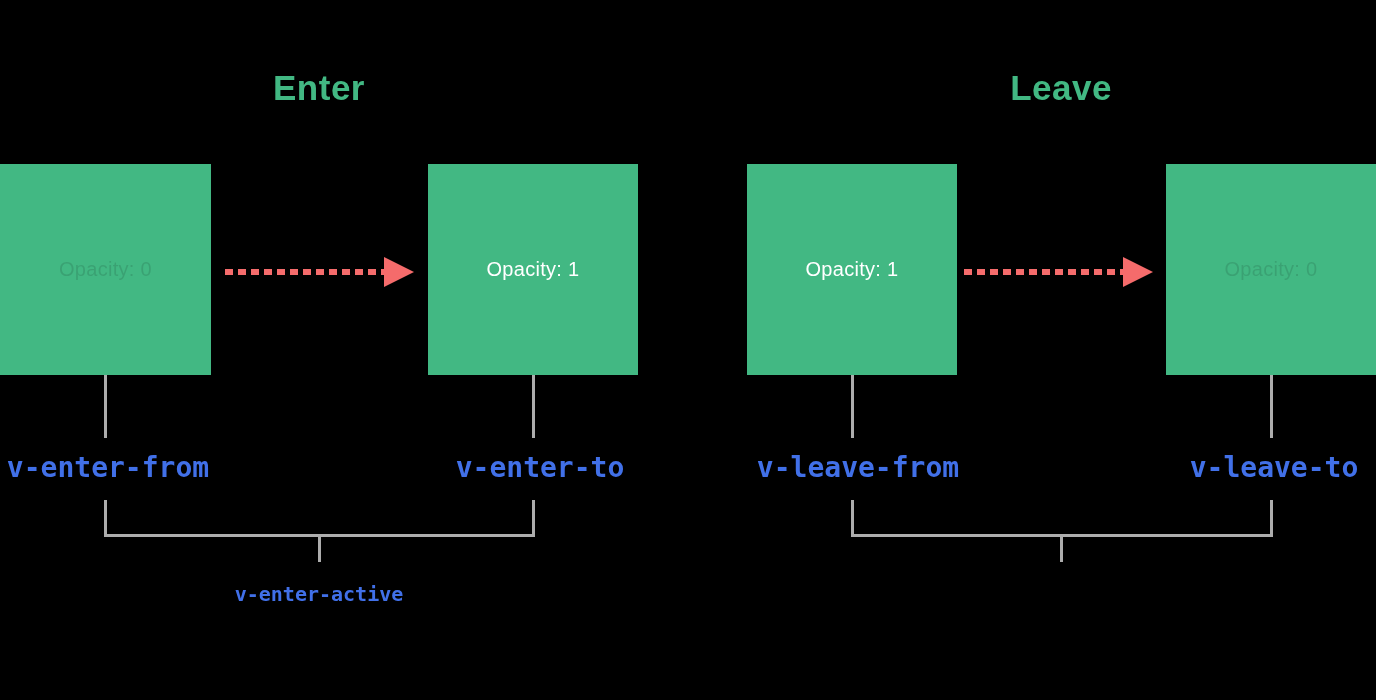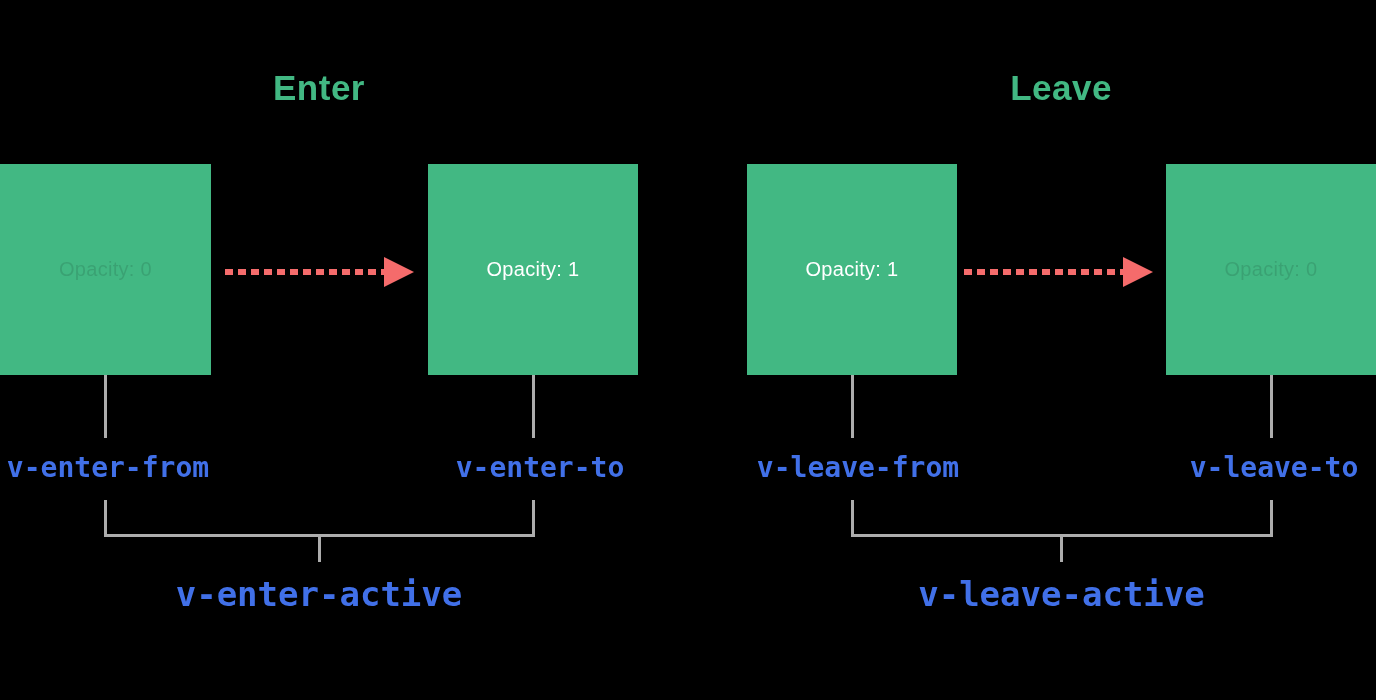--- a/index.html
+++ b/index.html
@@ -46,21 +46,21 @@
     border-left:3px solid var(--gray);
     border-right:3px solid var(--gray);
     border-bottom:3px solid var(--gray);
   }
   .stub{
     position:absolute;top:537px;width:3px;height:25px;background:var(--gray);
   }
   .cls-active{
     position:absolute;top:578px;width:400px;height:32px;
     color:var(--blue);font-family:"DejaVu Sans Mono",monospace;
-    font-size:34px;font-weight:700;text-align:center;line-height:32px;
+    font-size:20px;font-weight:700;text-align:center;line-height:32px;
     white-space:nowrap;
   }
   .arrow line{stroke:var(--red);}
   .arrow polygon{fill:var(--red);}
 </style>
 </head>
 <body>
 
 <div id="stage">
 
@@ -99,15 +99,14 @@
   <div class="cls" style="left:390px;">v-enter-to</div>
   <div class="cls" style="left:708px;">v-leave-from</div>
   <div class="cls" style="left:1124px;">v-leave-to</div>
 
   <div class="bracket" style="left:103.5px;width:431px;"></div>
   <div class="stub" style="left:317.5px;"></div>
   <div class="bracket" style="left:850.5px;width:422px;"></div>
   <div class="stub" style="left:1060px;"></div>
 
   <div class="cls-active" style="left:119px;">v-enter-active</div>
-  <div class="cls-active" style="left:861.5px;">v-leave-active</div>
 
 </div>
 
 </body></html>

